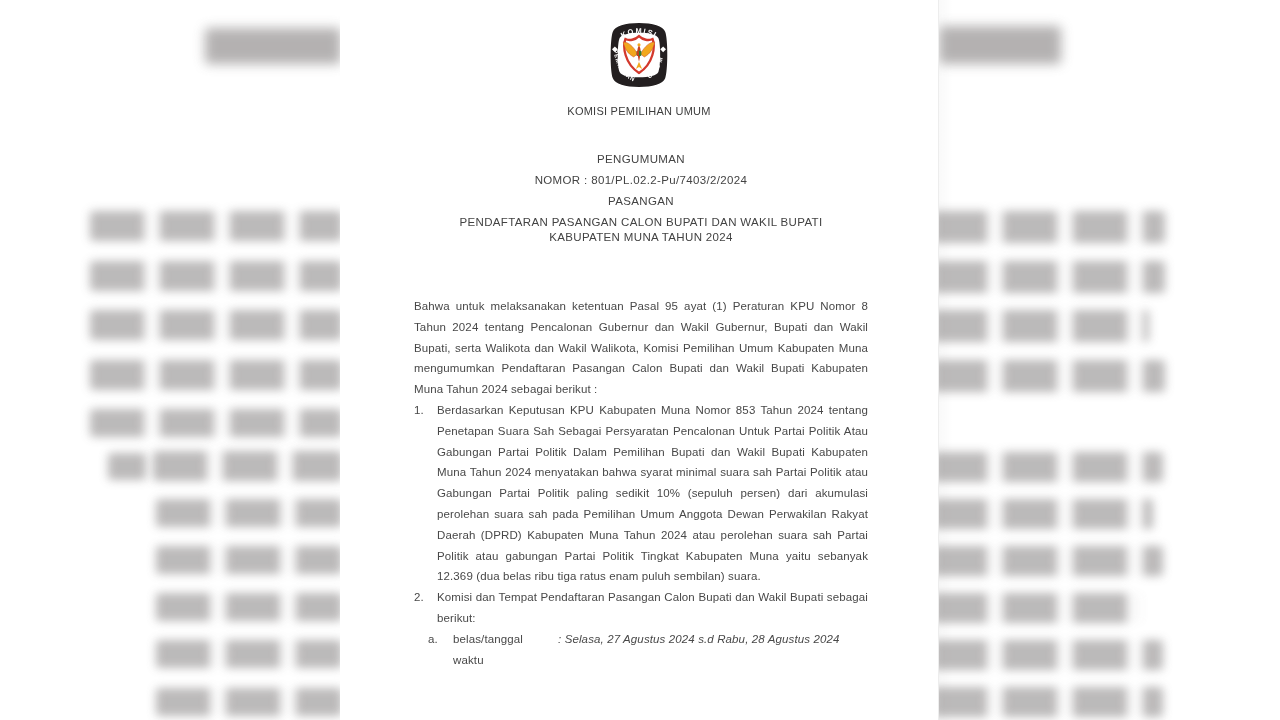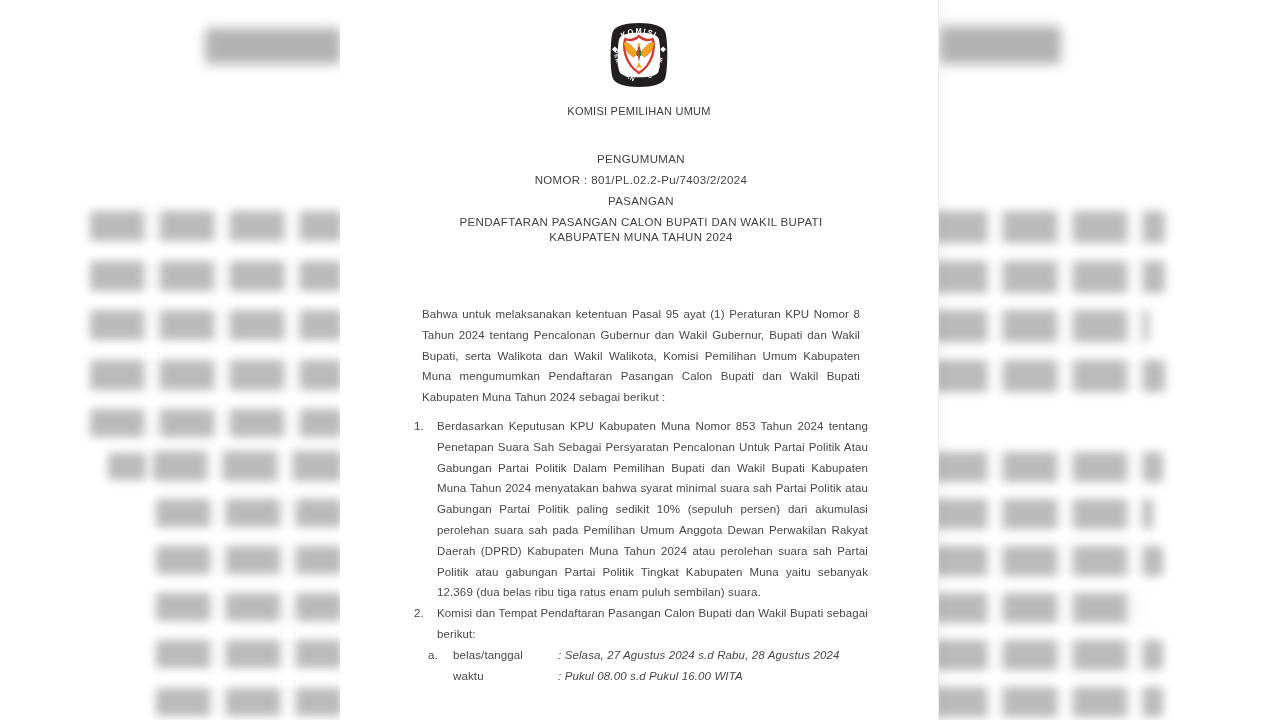--- a/index.html
+++ b/index.html
@@ -30,21 +30,21 @@
   .inst { font-size:11px; line-height:14px; color:#3d3d3d; letter-spacing:.25px; }
   .inst.first { margin-top:16px; }
 
   .doc-heading { position:absolute; top:152px; left:74px; width:454px; text-align:center;
                  font-size:11.5px; color:#434343; letter-spacing:.35px; }
   .doc-heading .hline { line-height:15px; margin-bottom:6px; }
   .doc-heading .subject { line-height:15px; margin-bottom:0; }
 
   .doc-body { position:absolute; top:296px; left:74px; width:454px;
               font-size:11.5px; line-height:20.8px; letter-spacing:.12px; color:#484848; }
-  .opening { margin:8px; text-align:justify; }
+  .opening { margin:0; text-align:justify; }
   .list-item { display:flex; }
   .num { flex:none; width:23px; }
   .item-text { flex:1; text-align:justify; }
   .sub-row { display:flex; margin-left:14px; }
   .sub-letter { flex:none; width:25px; }
   .sub-label { flex:none; width:105px; }
   .sub-value { flex:1;font-style:italic; }
 </style>
 </head>
 <body>
@@ -138,18 +138,17 @@
 
       <div class="sub-row">
         <span class="sub-letter">a.</span>
         <span class="sub-label">belas/tanggal</span>
         <span class="sub-value">: Selasa, 27 Agustus 2024 s.d Rabu, 28 Agustus 2024</span>
       </div>
 
       <div class="sub-row">
         <span class="sub-letter"></span>
         <span class="sub-label">waktu</span>
-        <span class="sub-value">: Pukul 08.00 s.d Pukul 16.00 WITA</span>
       </div>
     </div>
 
   </div>
 </div>
 
 </body></html>

